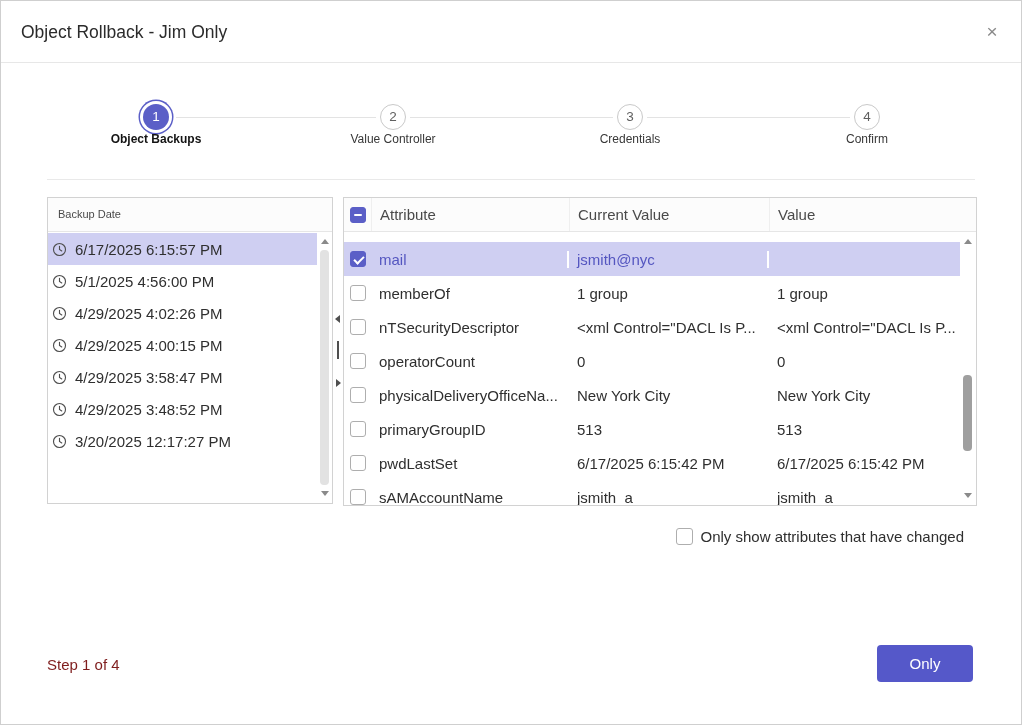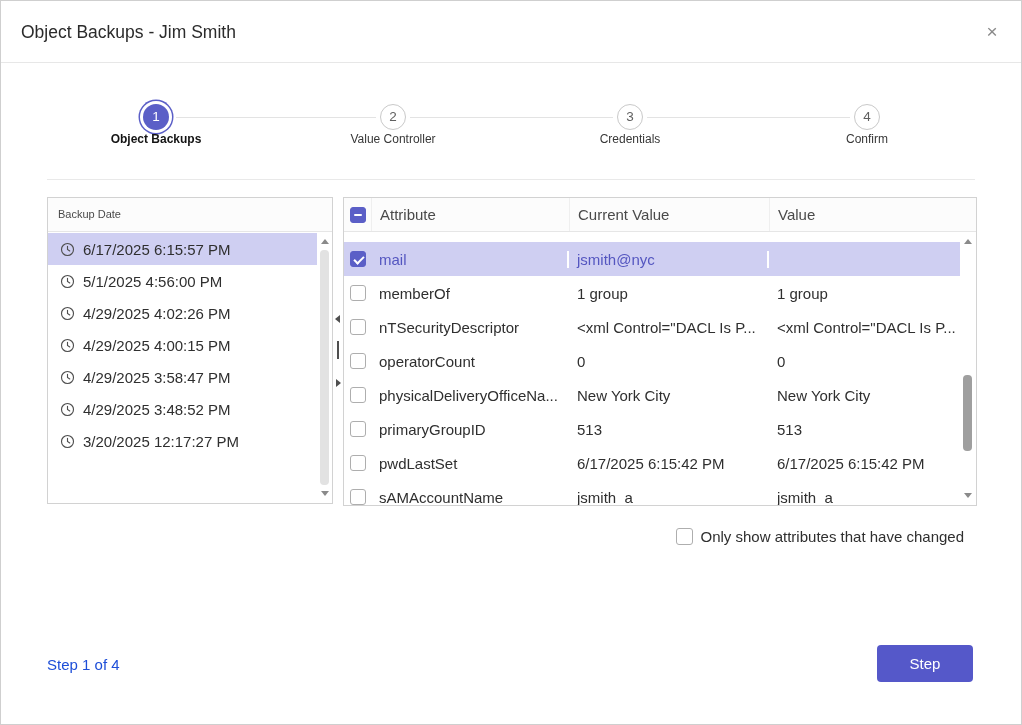--- a/index.html
+++ b/index.html
@@ -22,21 +22,21 @@
   .step.active .circle { background:#5b5fc7; color:#fff; border:none; line-height:26px; box-shadow:0 0 0 3px #fff, 0 0 0 4.5px #5b5fc7; }
   .slabel { margin-top:2px; font-size:12px; color:#383838; }
   .step.active .slabel { font-weight:bold; color:#141414; }
 
   .divider { position:absolute; top:178px; left:46px; right:46px; height:1px; background:#e9e9e9; }
 
   
   .backup-panel { position:absolute; left:46px; top:196px; width:286px; height:307px; border:1px solid #d2d2d2; background:#fff; }
   .panel-header { height:34px; line-height:33px; padding-left:10px; font-size:11px; color:#4a4a4a; border-bottom:1px solid #e6e6e6; background:#fcfcfc; }
   .backup-list { position:absolute; top:35px; left:0; right:15px; bottom:0; overflow:hidden; }
-  .backup-row { display:flex; align-items:center; gap:8px; height:32px; padding-left:12px; font-size:15px; color:#2f2f2f; cursor:pointer; }
+  .backup-row { display:flex; align-items:center; gap:8px; height:32px; padding-left:4px; font-size:15px; color:#2f2f2f; cursor:pointer; }
   .backup-row.selected { background:#cfcff2; }
   .clock { display:flex; width:15px; height:15px; flex:0 0 auto; }
 
   
   .vscroll { position:absolute; top:35px; right:0; bottom:1px; width:15px; background:#fff; }
   .arrow { position:absolute; left:50%; transform:translateX(-50%); width:0; height:0; border-left:4px solid transparent; border-right:4px solid transparent; cursor:pointer; }
   .arrow.up { top:6px; border-bottom:5px solid #8a8a8a; }
   .arrow.down { bottom:6px; border-top:5px solid #8a8a8a; }
   .thumb { position:absolute; left:3px; width:9px; border-radius:4px; background:#c9c9c9; cursor:pointer; }
   .backup-panel .thumb { top:17px; bottom:17px; background:#e2e2e2; }
@@ -72,30 +72,30 @@
   .cb.checked { background:#5b5fc7; border-color:#5b5fc7; }
   .cb.checked::after { content:""; position:absolute; left:5px; top:2px; width:4px; height:8px; border:solid #fff; border-width:0 2px 2px 0; transform:rotate(45deg); }
   .cb.indet { background:#5b5fc7; border-color:#5b5fc7; }
   .cb.indet::after { content:""; position:absolute; left:3px; top:6px; width:8px; height:2px; background:#fff; border-radius:1px; }
 
   
   .filter { position:absolute; top:527px; right:57px; display:flex; align-items:center; gap:8px; font-size:15px; color:#2f2f2f; }
   .filter .cb { width:17px; height:17px; }
 
   
-  .steptext { position:absolute; left:46px; top:655px; font-size:15px; color:#1d4ed8; }
+  .steptext { position:absolute; left:46px; top:655px; font-size:15px; color:#7f1d1d; }
   .next-btn { position:absolute; right:48px; top:644px; width:96px; height:37px; background:#5558c9; color:#fff; border:none; border-radius:4px; font-size:15px; font-family:inherit; cursor:pointer; }
 </style>
 </head>
 <body>
 
 <div class="dialog">
 
   <div class="titlebar">
-    <div class="title">Object Backups - Jim Smith</div>
+    <div class="title">Object Rollback - Jim Only</div>
     <div class="close">×</div>
   </div>
 
   <div class="stepper">
     <div class="seg s1"></div>
     <div class="seg s2"></div>
     <div class="seg s3"></div>
   <div class="step active" style="left: 155px;">
         <div class="circle">1</div>
         <div class="slabel">Object Backups</div>
@@ -278,15 +278,15 @@
       <div class="arrow down"></div>
     </div>
   </div>
 
   <div class="filter">
     <span class="cb"></span>
     <span>Only show attributes that have changed</span>
   </div>
 
   <div class="steptext">Step 1 of 4</div>
-  <button class="next-btn">Step</button>
+  <button class="next-btn">Only</button>
 
 </div>
 
 </body></html>

